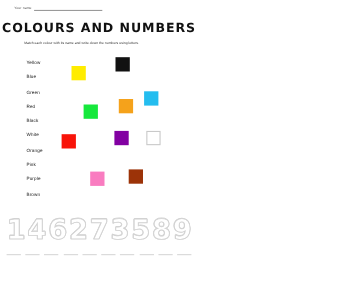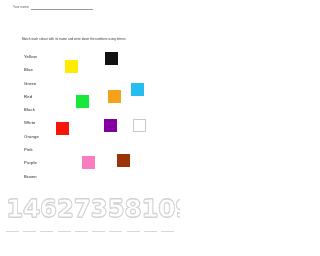--- a/index.html
+++ b/index.html
@@ -135,20 +135,21 @@
 </head>
 <body>
 
 <div id="sheet">
 
   <div class="name-row">
     <span class="name-label">Your name</span>
     <span class="name-rule"></span>
   </div>
 
+  <div class="title">COLOURS AND NUMBERS</div>
 
   <div class="instruction">Match each colour with its name and write down the numbers using letters.</div>
 
   <div class="words">
     <div class="word">Yellow</div>
     <div class="word">Blue</div>
     <div class="word">Green</div>
     <div class="word">Red</div>
     <div class="word">Black</div>
     <div class="word">White</div>
@@ -173,21 +174,20 @@
 
   <div class="numbers" id="numbers-row">
       <div class="bubble-num">1</div>
       <div class="bubble-num">4</div>
       <div class="bubble-num">6</div>
       <div class="bubble-num">2</div>
       <div class="bubble-num">7</div>
       <div class="bubble-num">3</div>
       <div class="bubble-num">5</div>
       <div class="bubble-num">8</div>
-      <div class="bubble-num">10</div>
       <div class="bubble-num">9</div>
     </div>
 
   <div class="answer-lines" id="answer-lines">
       <div class="answer-line"></div>
       <div class="answer-line"></div>
       <div class="answer-line"></div>
       <div class="answer-line"></div>
       <div class="answer-line"></div>
       <div class="answer-line"></div>

